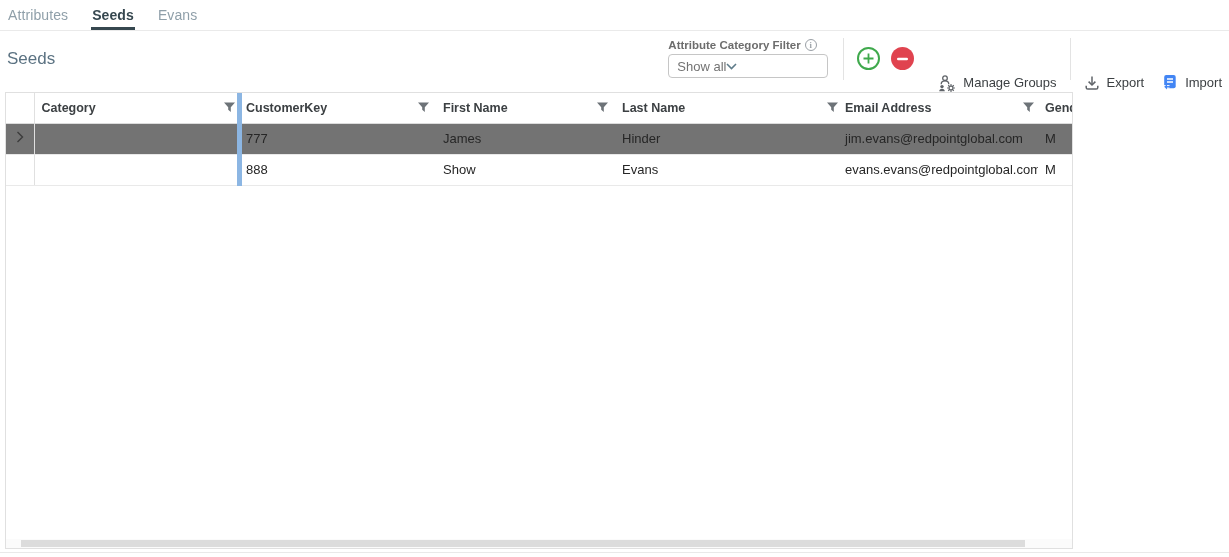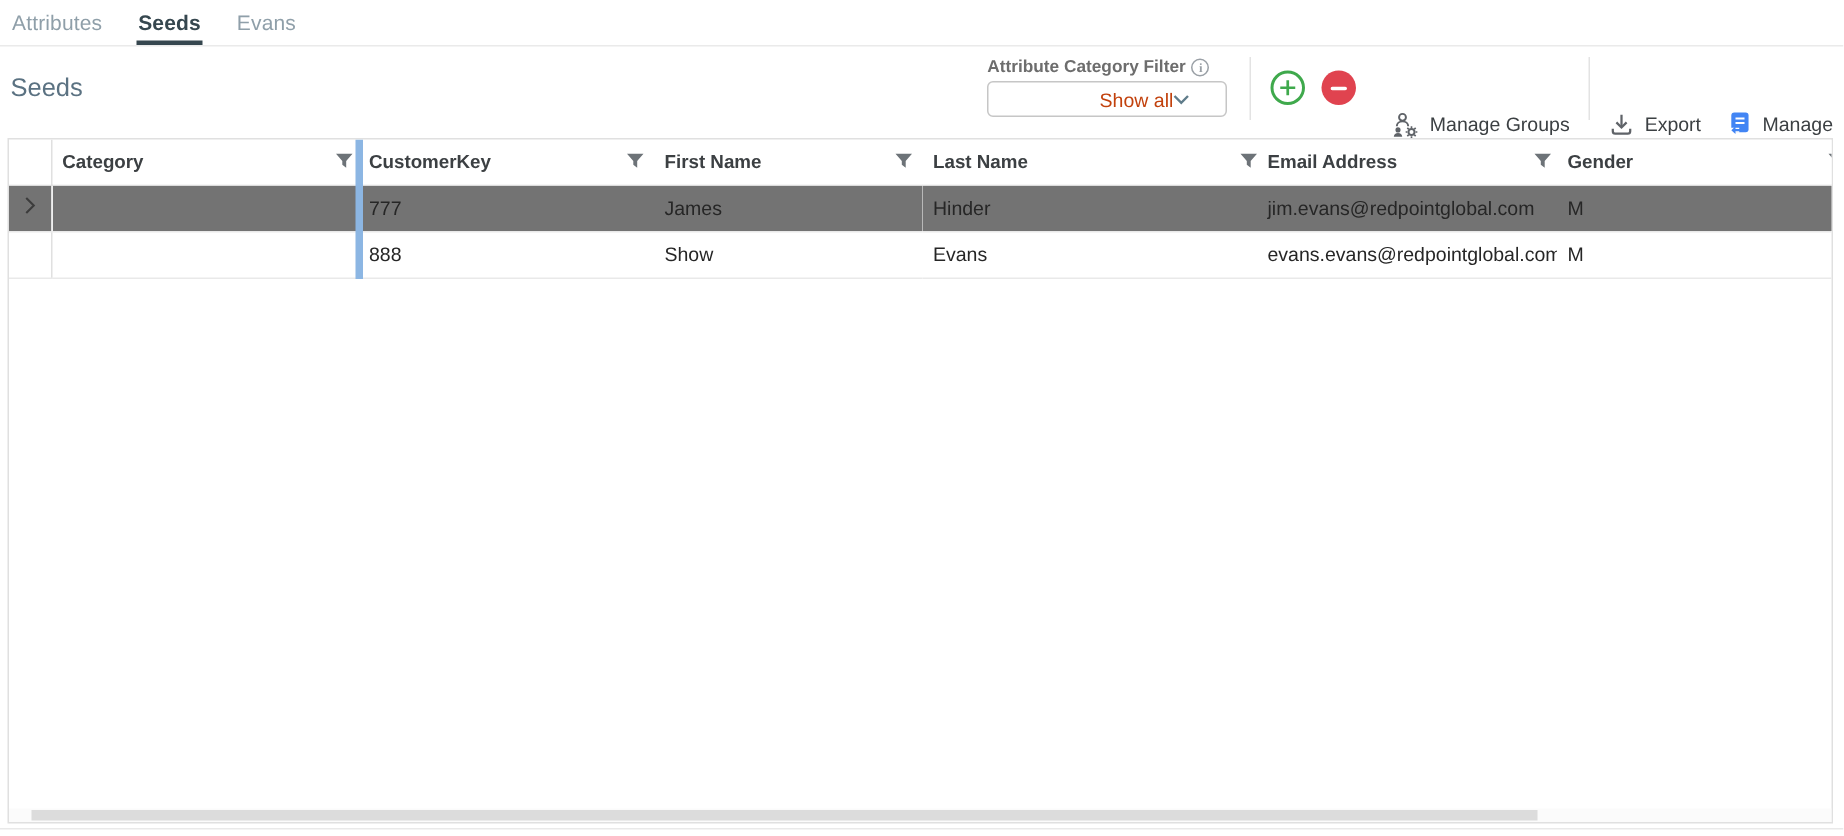--- a/index.html
+++ b/index.html
@@ -43,22 +43,22 @@
     font-size:11.5px; color:#6d6d6d; margin-bottom:3px; white-space:nowrap;font-weight:bold;
   }
   .info-icon {
     width:12px; height:12px; border:1px solid #9aa0a6; border-radius:50%;
     display:inline-flex; align-items:center; justify-content:center;
     font-size:8.5px; color:#9aa0a6; font-family:"Liberation Serif", serif;
     flex:0 0 auto;
   }
   .select-box {
     height:24px; border:1px solid #c6c6c6; border-radius:4px;
-    background:#fff; display:flex; align-items:center; justify-content:flex-end;
-    padding:0 24px; font-size:13px; color:#c2410c; cursor:pointer;
+    background:#fff; display:flex; align-items:center; justify-content:flex-start;
+    padding:0 8px; font-size:13px; color:#737373; cursor:pointer;
   }
 
   .vdiv { width:1px; height:42px; background:#e3e3e3; margin:0 13px; flex:0 0 auto; }
 
   .circle-btn {
     width:23px; height:23px; border-radius:50%;
     display:flex; align-items:center; justify-content:center;
     cursor:pointer; flex:0 0 auto; border:none; padding:0; background:none;
   }
   .btn-add { border:2px solid #3fa94c; background:#fff; }
@@ -67,21 +67,21 @@
   .text-btn {
     display:flex; align-items:center; gap:7px;
     font-size:13px; color:#3c4043; cursor:pointer; white-space:nowrap;
     background:none; border:none; padding:0; font-family:inherit;margin-top:48px;
   }
   .tb-gap { width:17px; flex:0 0 auto; }
 
   
   .grid {
     position:absolute; left:5px; top:92px;
-    width:1217px; height:457px;
+    width:1068px; height:457px;
     border:1px solid #e0e0e0;
     overflow:hidden; background:#fff;
   }
   table { border-collapse:collapse; table-layout:fixed; width:1400px; }
   th {
     height:30px; border-bottom:1px solid #dcdcdc;
     font-size:12.5px; font-weight:bold; color:#3c4043;
     text-align:left; padding:0 0 0 7px; position:relative;
     background:#fff; white-space:nowrap;
   }
@@ -182,21 +182,21 @@
   <div class="tb-gap"></div>
 
   <button class="text-btn">
     <svg width="17" height="17" viewBox="0 0 17 17">
       <rect x="3.2" y="1" width="11.5" height="13.2" rx="2" fill="#4285f4"></rect>
       <path d="M6 5h6M6 8h6" stroke="#ffffff" stroke-width="1.4"></path>
       <path d="M1.5 12.8h7" stroke="#ffffff" stroke-width="3.4"></path>
       <path d="M5.2 12.8h4.6" stroke="#4285f4" stroke-width="1.5" fill="none"></path>
       <path d="M6 10.2 3.2 12.8 6 15.4z" fill="#4285f4"></path>
     </svg>
-    <span>Manage</span>
+    <span>Import</span>
   </button>
 </div>
 
 <div class="grid">
   <div class="col-highlight"></div>
 
   <table>
     <colgroup>
       <col style="width:28px">
         <col style="width:205px">

